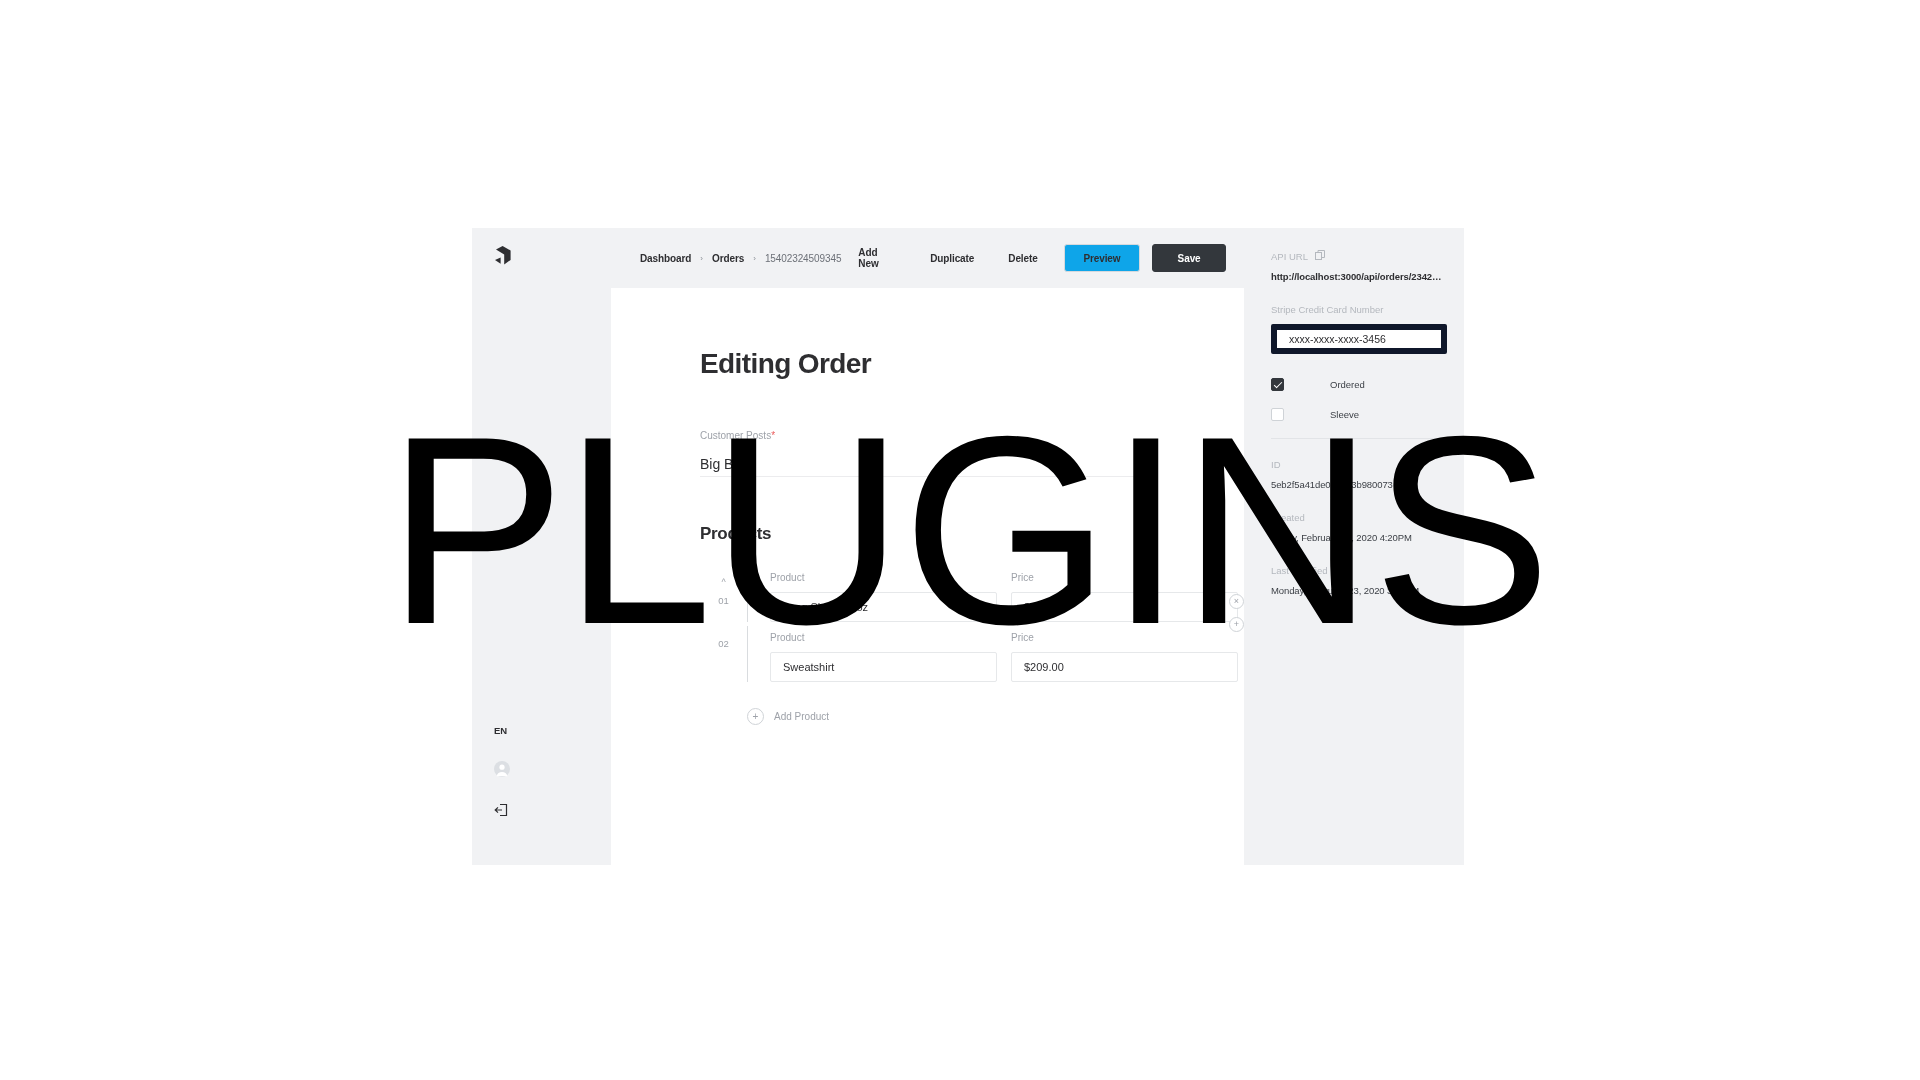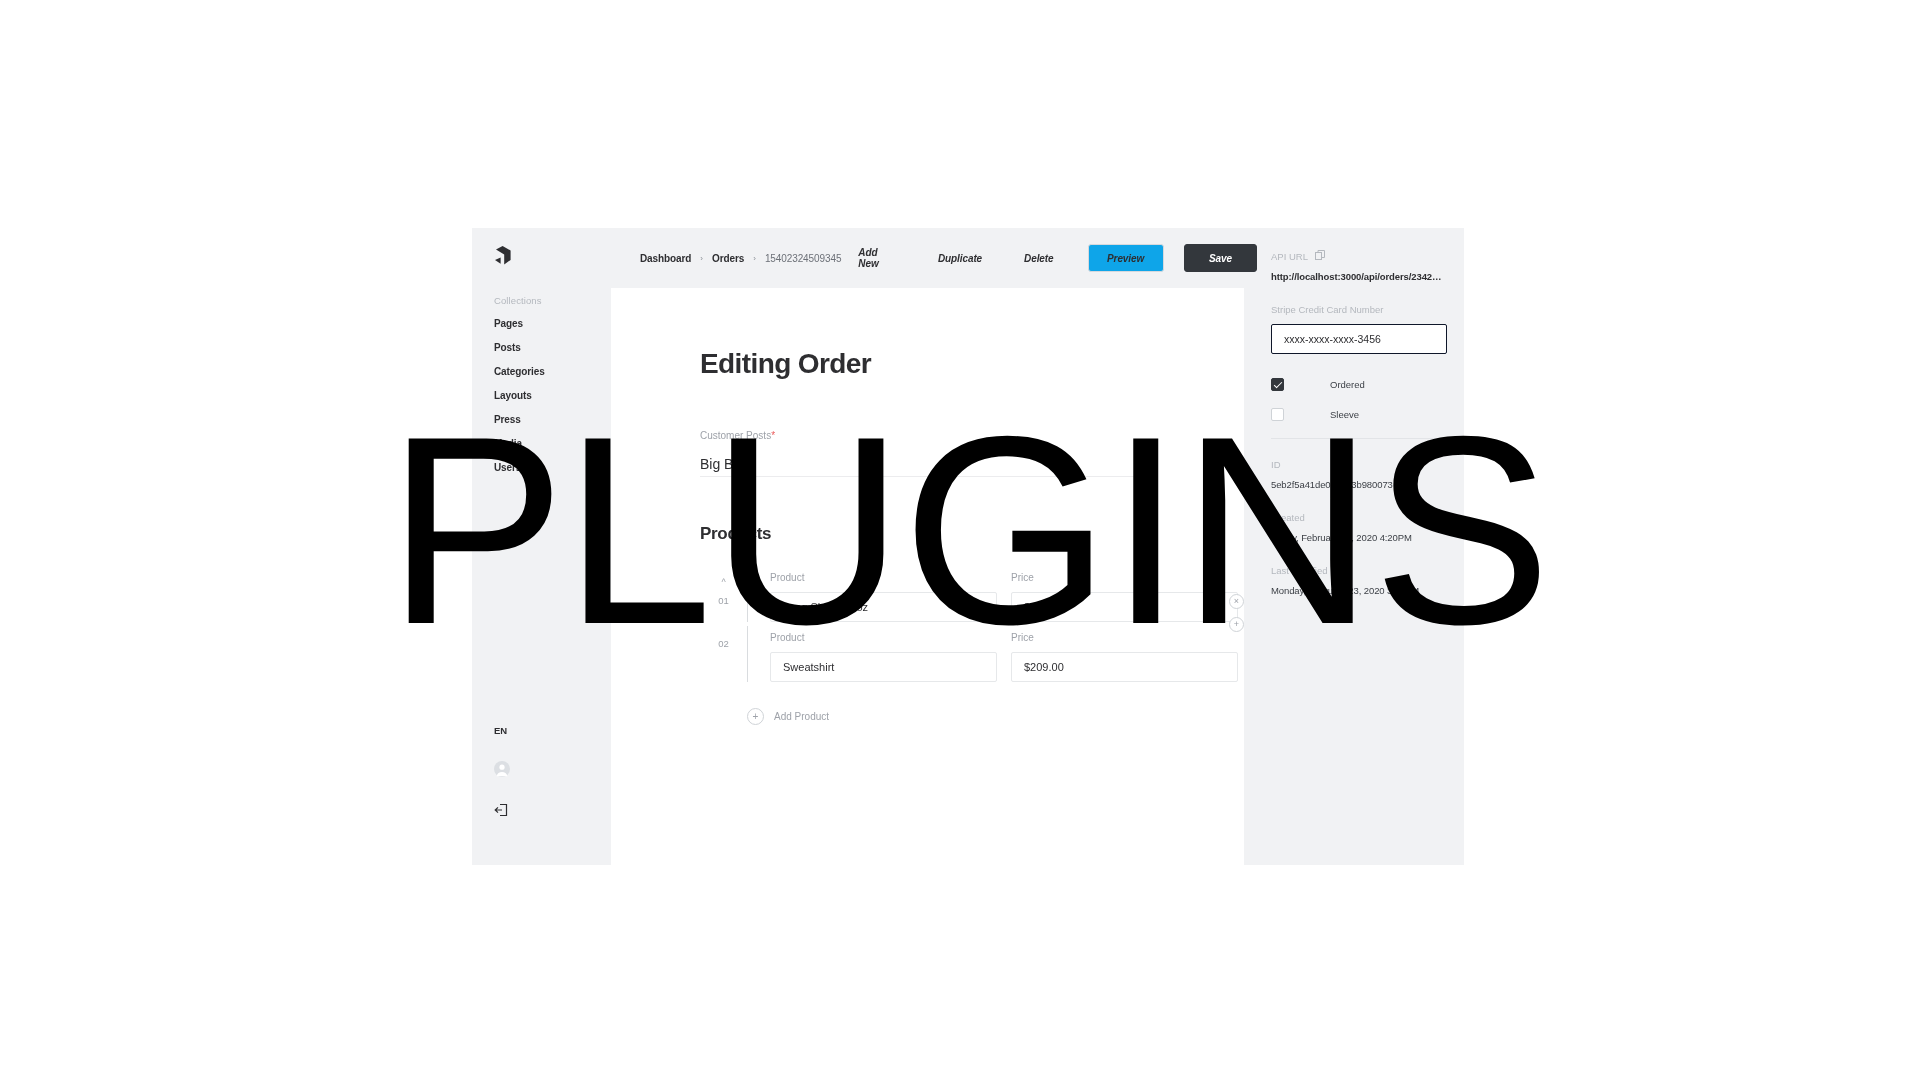--- a/index.html
+++ b/index.html
@@ -54,21 +54,21 @@
   .topbar {
     height: 60px; background: #f1f2f4;
     display: flex; align-items: center;
     padding: 0 0 0 29px;
     flex-shrink: 0;
   }
   .crumbs { display: flex; align-items: center; gap: 9px; }
   .crumb { font-size: 10px; color: #2e2e31; font-weight: bold; letter-spacing: -.1px; }
   .crumb.muted { color: #6d7178; font-weight: normal; }
   .crumb-sep { font-size: 8px; color: #8a8f96; }
-  .top-actions { margin-left: auto; display: flex; align-items: center; gap: 8px; padding-right: 18px; font-style: italic;}
+  .top-actions { margin-left: auto; display: flex; align-items: center; gap: 0; padding-right: 18px;}
   .tlink {
     font-size: 10px; color: #2e2e31; font-weight: bold;
     padding: 0 17px; cursor: pointer; letter-spacing: -.1px;
   }
   .btn {
     font-size: 10px; font-weight: bold; letter-spacing: -.1px;
     border-radius: 3px; cursor: pointer;
     display: flex; align-items: center; justify-content: center;
   }
   .btn-preview {
@@ -145,21 +145,21 @@
   
   .rightpanel {
     width: 220px; background: #f1f2f4; flex-shrink: 0;
     padding: 22px 22px 0 27px; overflow: hidden;
   }
   .rp-label { font-size: 9.5px; color: #b4b8be; margin-bottom: 9px; display:flex; align-items:center; gap:7px;}
   .rp-value { font-size: 9.5px; color: #2e2e31; font-weight: bold; letter-spacing: -.1px; margin-bottom: 22px; word-break: break-all; }
   .rp-value.reg { font-weight: normal; color: #3b3f45; }
   .rp-input {
     width: 176px; height: 30px; background: #ffffff;
-    border: 1px solid #0f172a; border-radius: 2px;
+    border: 6px solid #0f172a; border-radius: 2px;
     display: flex; align-items: center; padding: 0 12px;
     font-size: 10.5px; color: #2e2e31; margin-bottom: 24px;
   }
   .check-row { display: flex; align-items: center; gap: 10px; margin-bottom: 17px; }
   .chk {
     width: 13px; height: 13px; border-radius: 2px;
     border: 1px solid #cfd3d7; background: #fff; flex-shrink: 0;
   }
   .chk.on { background: #33373c; border-color: #33373c; position: relative; }
   .chk.on:after {
@@ -191,30 +191,20 @@
   <div class="app-window">
 
     <aside class="sidebar">
       <div class="logo">
         <svg width="17" height="19" viewBox="0 0 17 19">
           <path d="M8.6 0 16.6 4.6v9.3l-6.4 4.6V8.4L2 3.6z" fill="#2e2e31"></path>
           <path d="M6.6 11.4v6.3L1 14.1z" fill="#2e2e31"></path>
         </svg>
       </div>
 
-      <div class="nav-group">
-        <div class="nav-heading">Collections</div>
-        <div class="nav-item">Pages</div>
-        <div class="nav-item">Posts</div>
-        <div class="nav-item">Categories</div>
-        <div class="nav-item">Layouts</div>
-        <div class="nav-item">Press</div>
-        <div class="nav-item">Media</div>
-        <div class="nav-item">Users</div>
-      </div>
 
       <div class="nav-gap"></div>
 
 
       <div class="sidebar-bottom">
         <div class="lang">EN</div>
         <span class="sb-icon">
           <svg width="16" height="16" viewBox="0 0 16 16">
             <circle cx="8" cy="8" r="8" fill="#dcdfe3"></circle>
             <circle cx="8" cy="6.2" r="2.6" fill="#ffffff"></circle>

